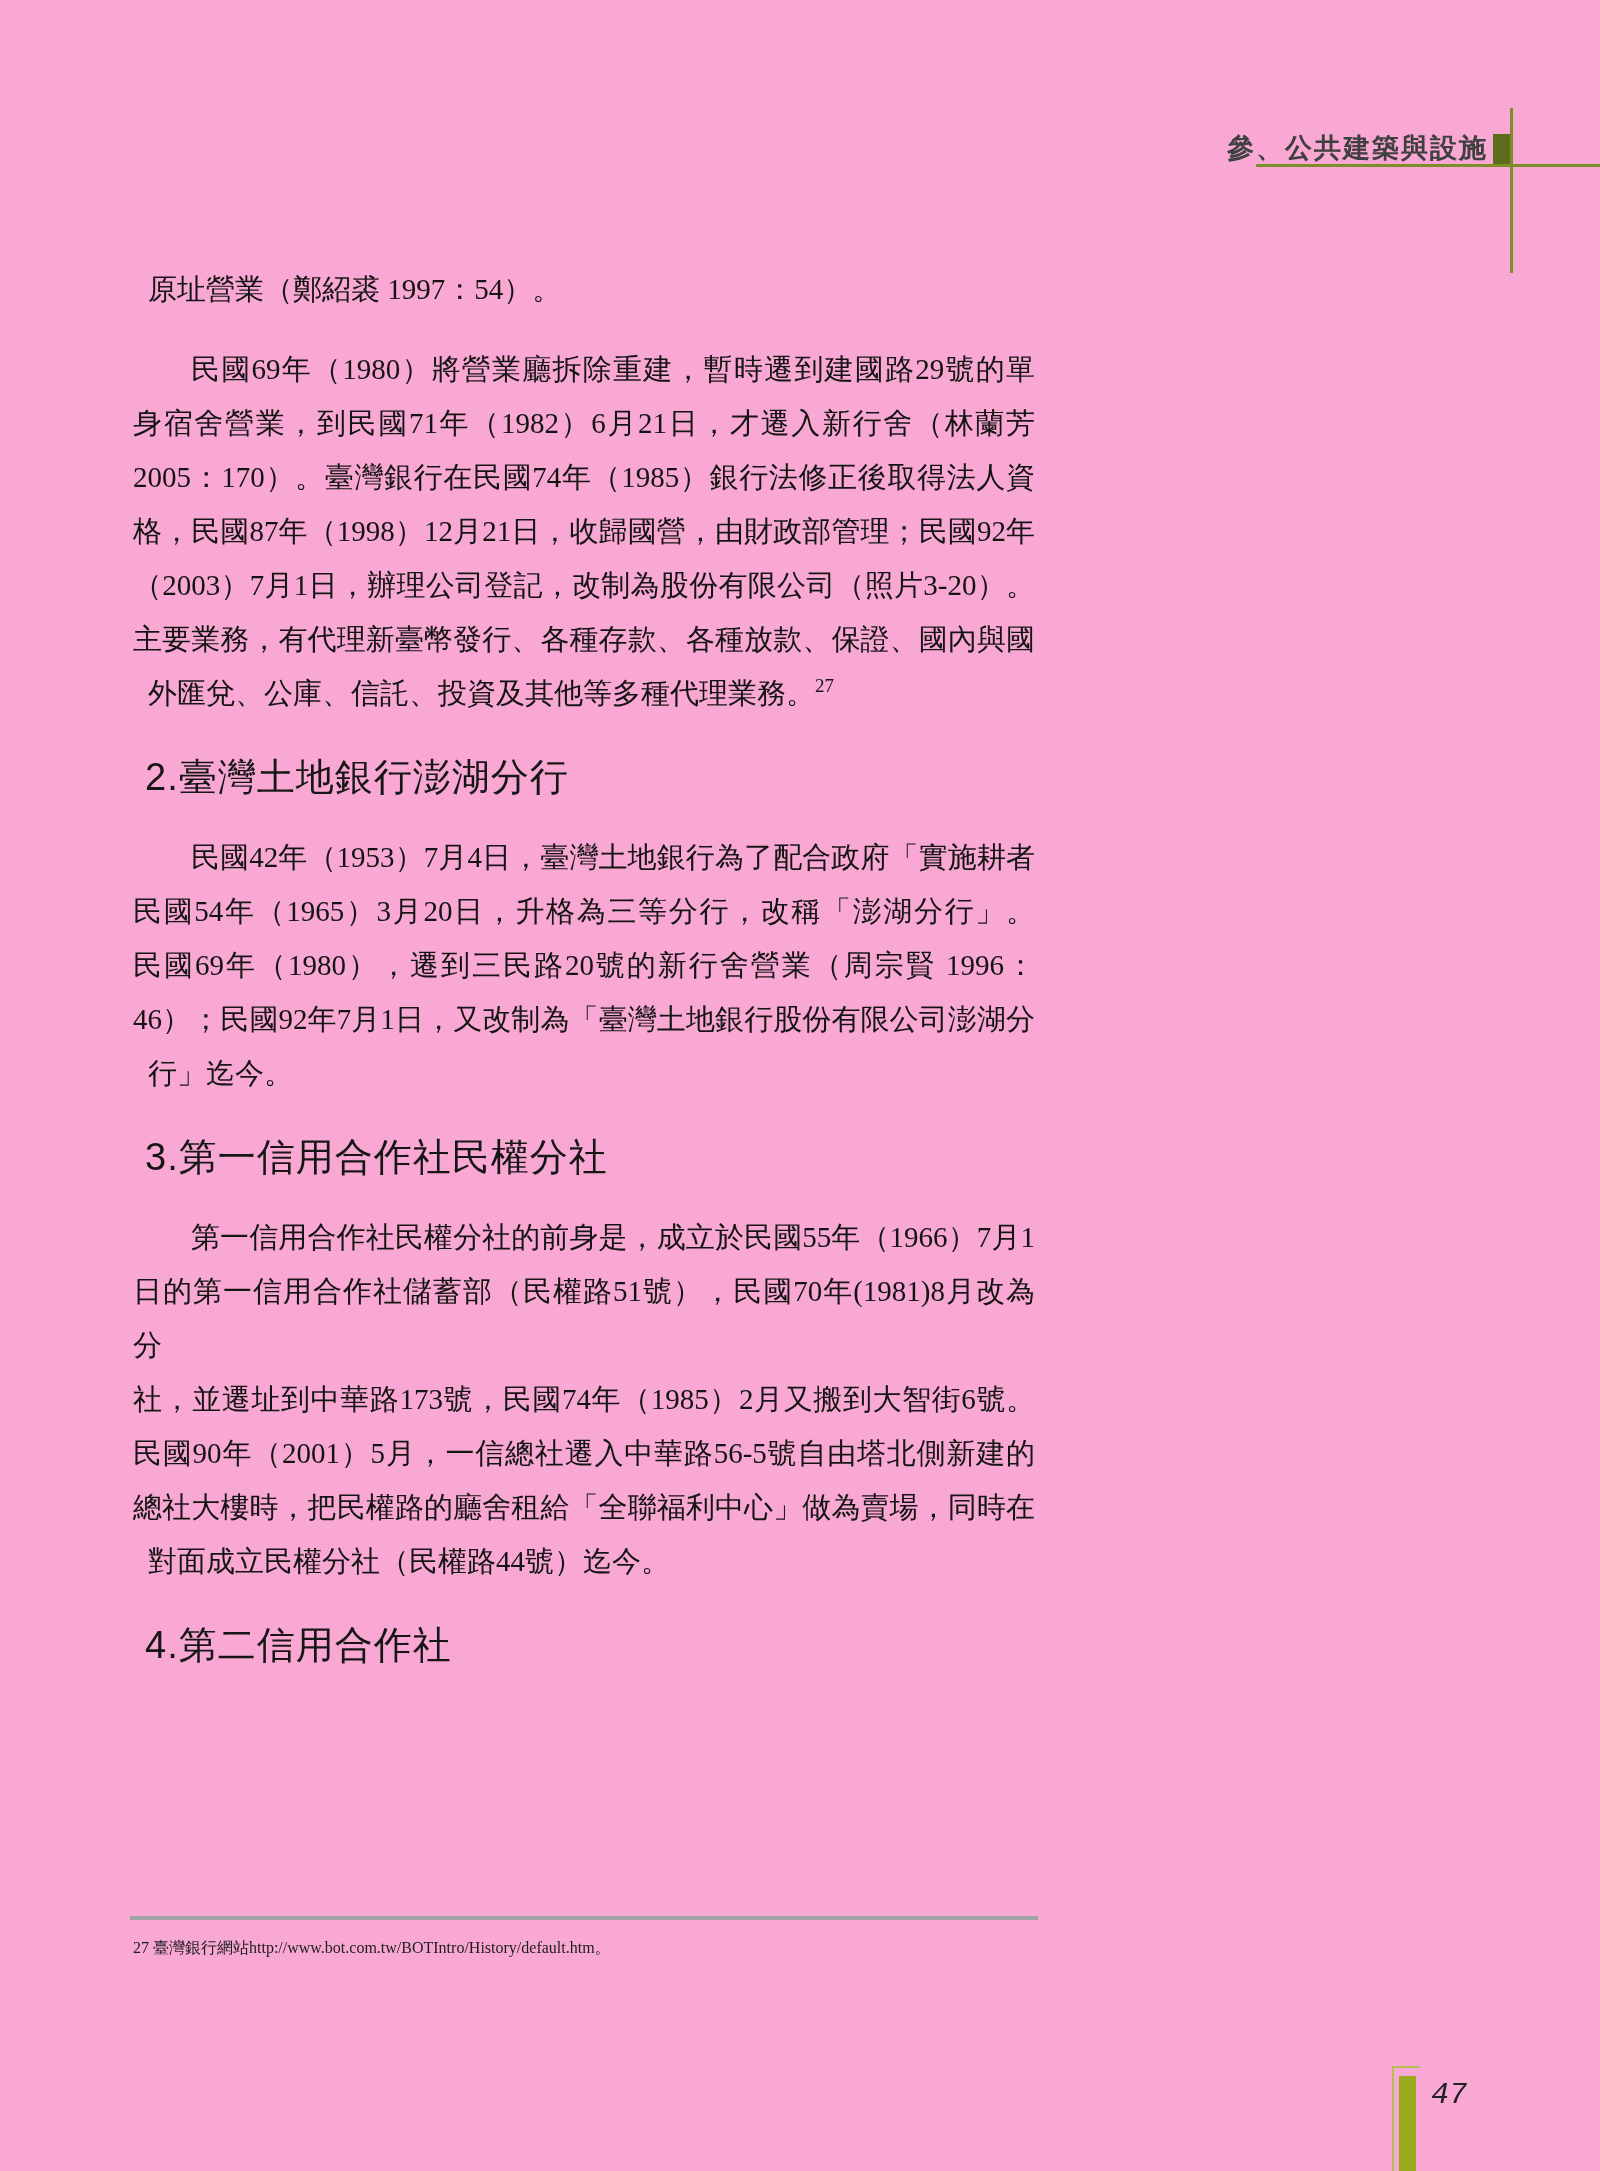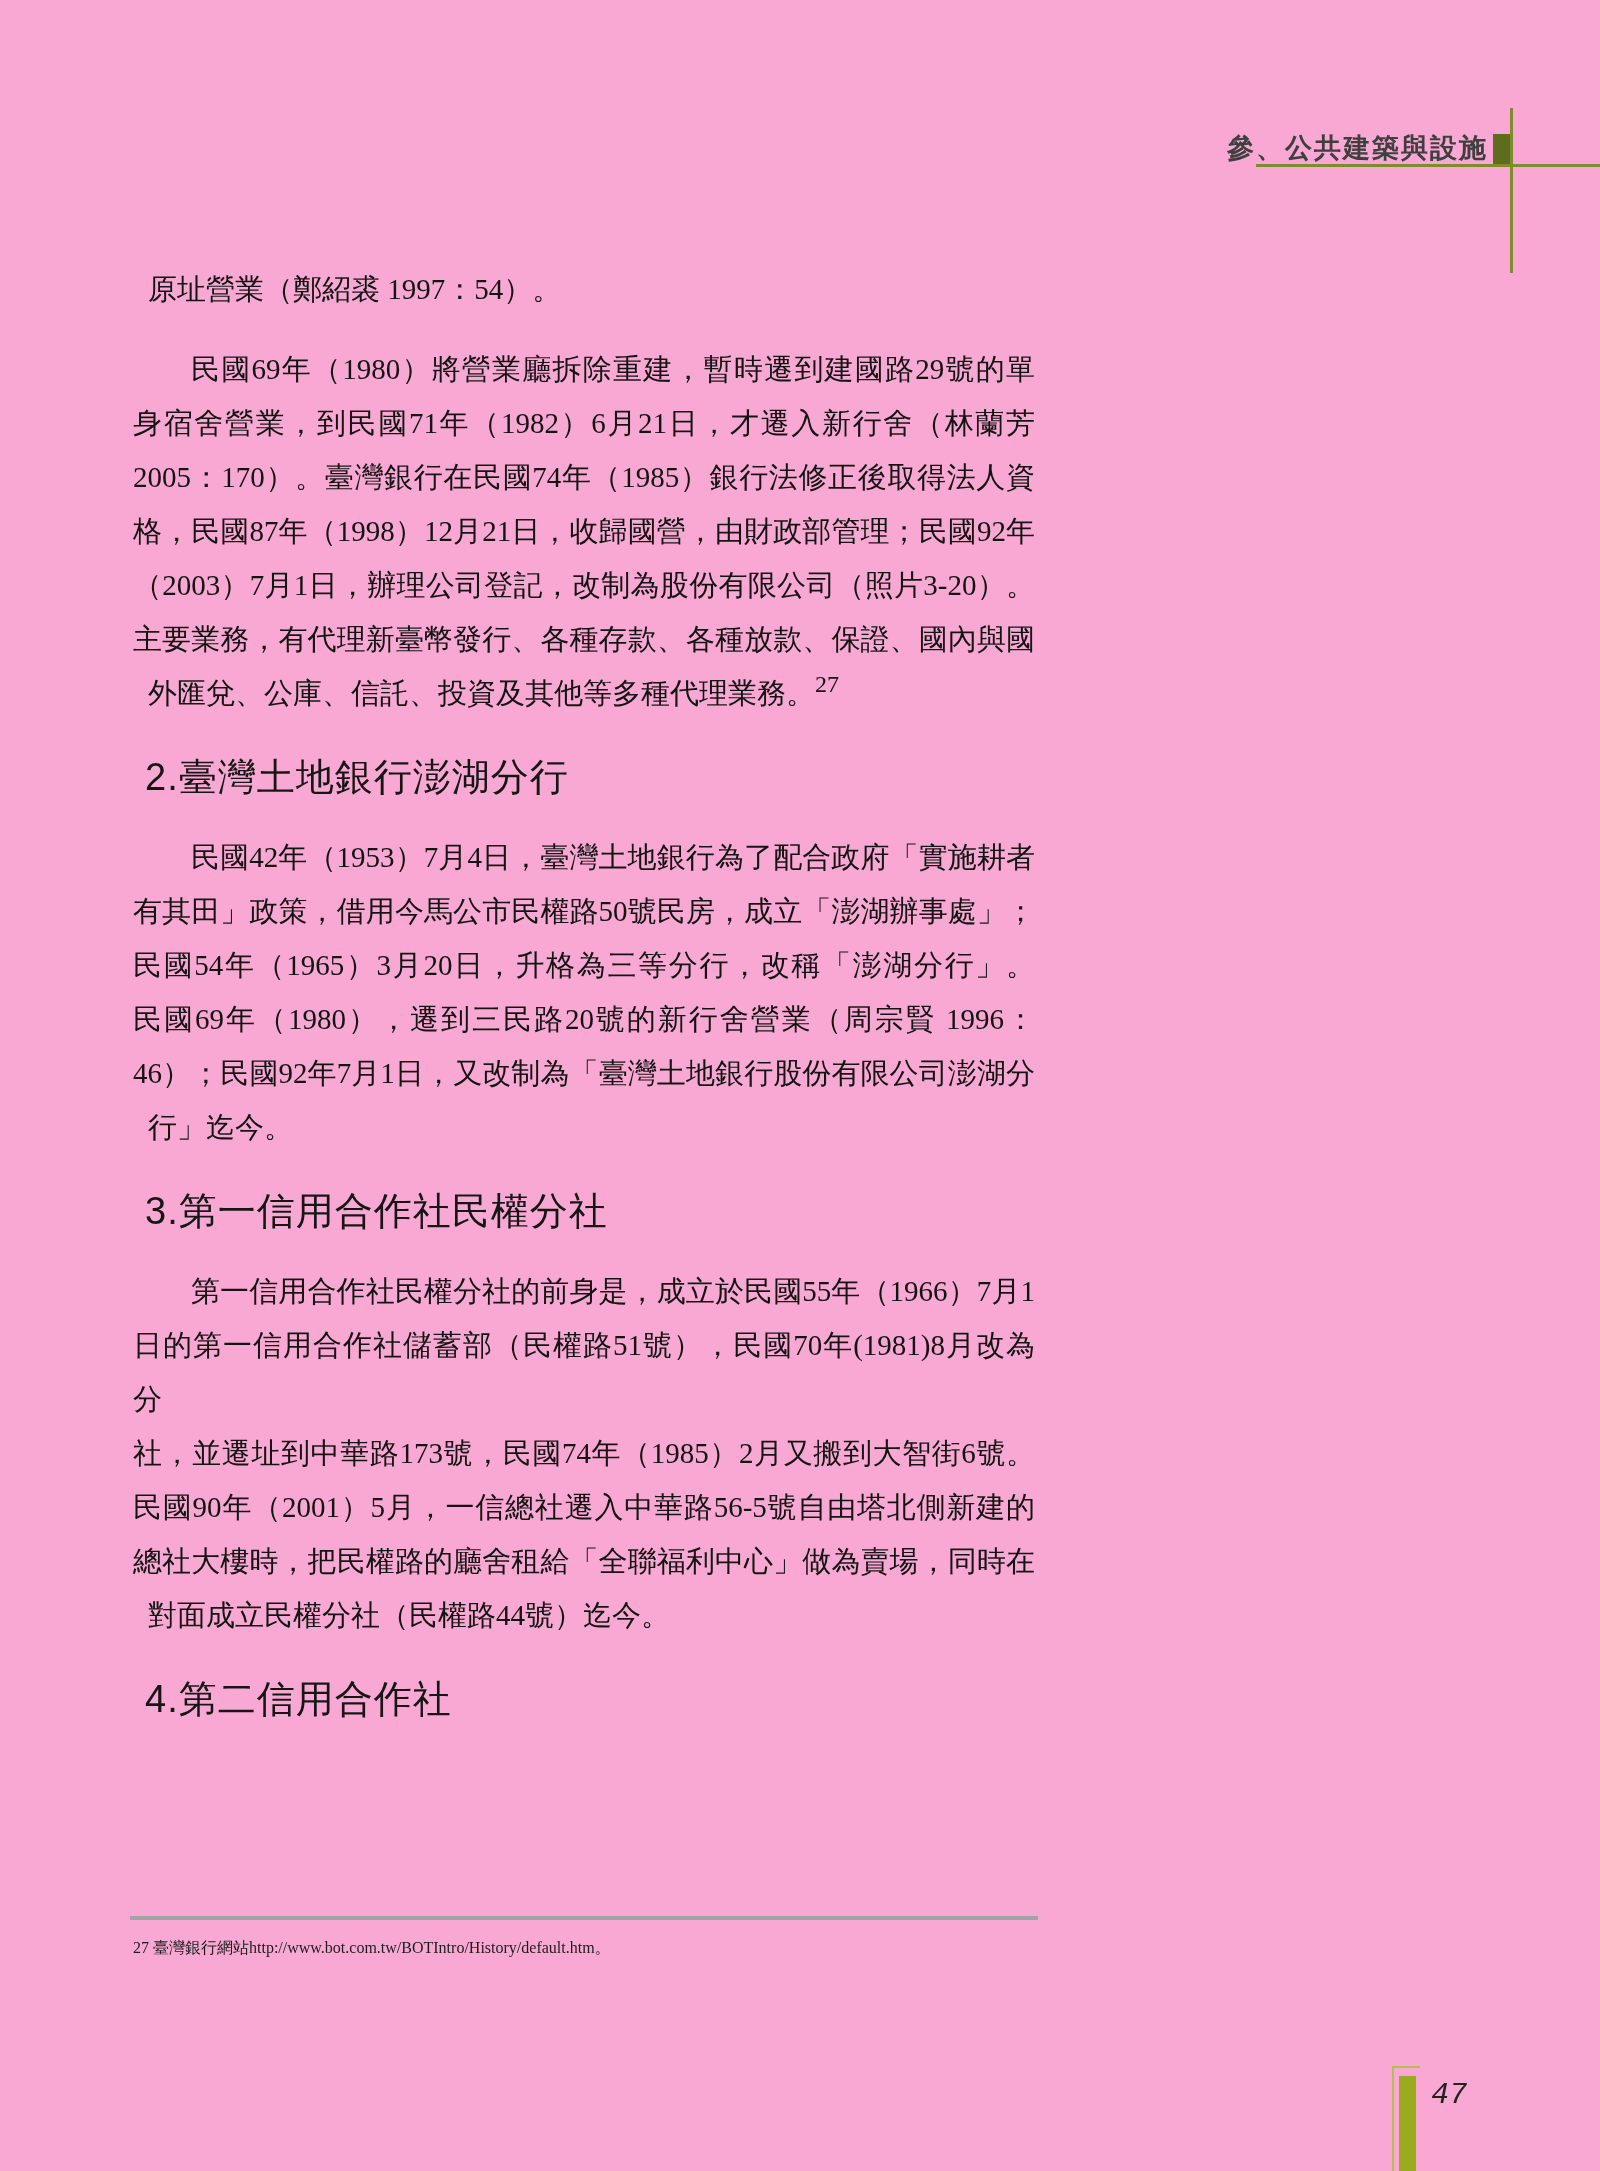--- a/index.html
+++ b/index.html
@@ -27,21 +27,21 @@
     font-size:29px; line-height:54px;
     text-align:justify; text-align-last:justify;
   }
   .line.last { text-align-last:left;margin-left:15px; }
   .para.indent .line:first-child { text-indent:58px; }
   .heading {
     margin:30px 0 6px 12px;
     font-family:"Liberation Sans","DejaVu Sans",sans-serif;
     font-weight:400; font-size:38px; line-height:54px; letter-spacing:1px; color:#161616;
   }
-  sup.fnref { font-size:24px; vertical-align:super; line-height:0; }
+  sup.fnref { font-size:19px; vertical-align:super; line-height:0; }
 
   
   .footnote-rule { position:absolute; left:130px; top:1916px; width:908px; height:4px; background:#a3a3a3; }
   .footnote { position:absolute; left:133px; top:1938px; font-size:16px; color:#1d1d1d; }
 
   
   .pagenum-corner {
     position:absolute; left:1392px; top:2066px; width:26px; height:105px;
     border-left:2px solid #b3bf55; border-top:2px solid #b3bf55;
   }
@@ -71,21 +71,20 @@
         <div class="line">身宿舍營業，到民國71年（1982）6月21日，才遷入新行舍（林蘭芳</div>
         <div class="line">2005：170）。臺灣銀行在民國74年（1985）銀行法修正後取得法人資</div>
         <div class="line">格，民國87年（1998）12月21日，收歸國營，由財政部管理；民國92年</div>
         <div class="line">（2003）7月1日，辦理公司登記，改制為股份有限公司（照片3-20）。</div>
         <div class="line">主要業務，有代理新臺幣發行、各種存款、各種放款、保證、國內與國</div>
         <div class="line last"><span>外匯兌、公庫、信託、投資及其他等多種代理業務。</span><sup class="fnref">27</sup></div>
       </div>
       <div class="heading">2.臺灣土地銀行澎湖分行</div>
       <div class="para indent">
         <div class="line">民國42年（1953）7月4日，臺灣土地銀行為了配合政府「實施耕者</div>
-        <div class="line">有其田」政策，借用今馬公市民權路50號民房，成立「澎湖辦事處」；</div>
         <div class="line">民國54年（1965）3月20日，升格為三等分行，改稱「澎湖分行」。</div>
         <div class="line">民國69年（1980），遷到三民路20號的新行舍營業（周宗賢 1996：</div>
         <div class="line">46）；民國92年7月1日，又改制為「臺灣土地銀行股份有限公司澎湖分</div>
         <div class="line last">行」迄今。</div>
       </div>
       <div class="heading">3.第一信用合作社民權分社</div>
       <div class="para indent">
         <div class="line">第一信用合作社民權分社的前身是，成立於民國55年（1966）7月1</div>
         <div class="line">日的第一信用合作社儲蓄部（民權路51號），民國70年(1981)8月改為分</div>
         <div class="line">社，並遷址到中華路173號，民國74年（1985）2月又搬到大智街6號。</div>

